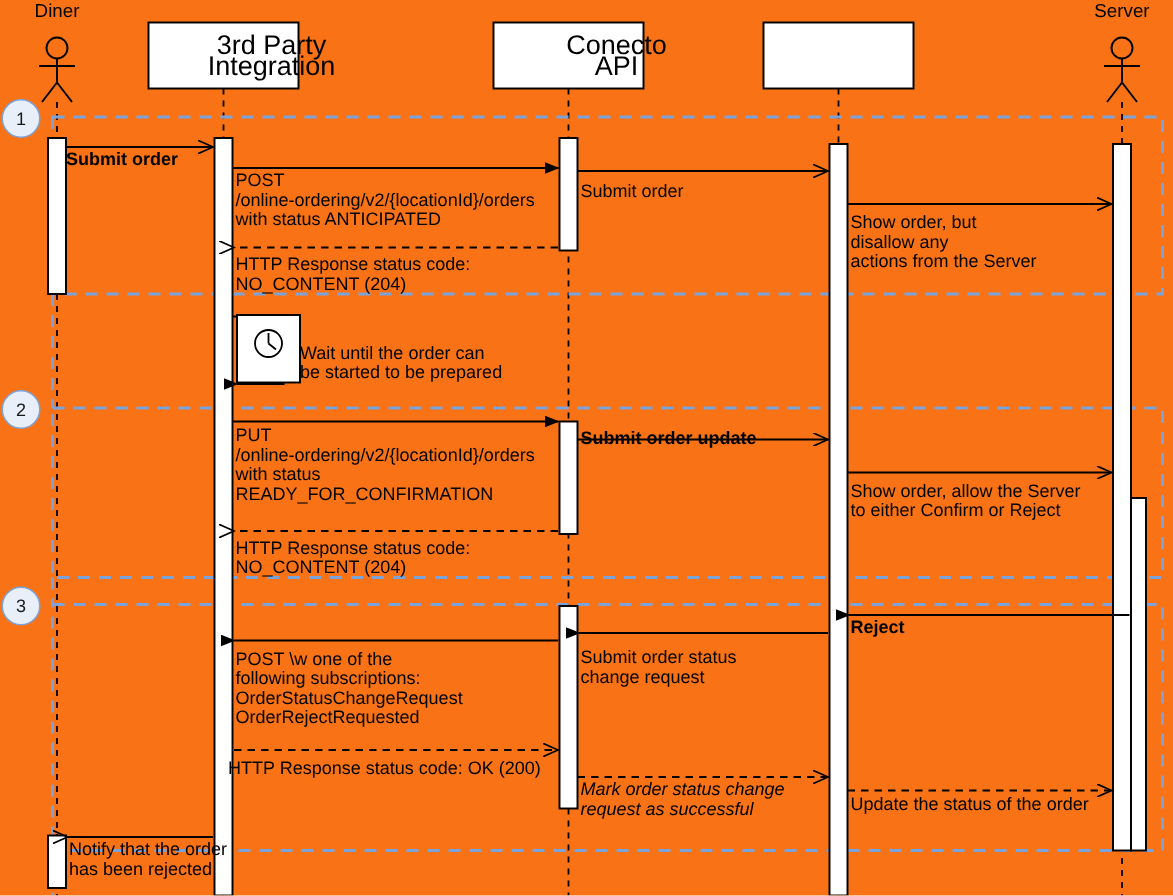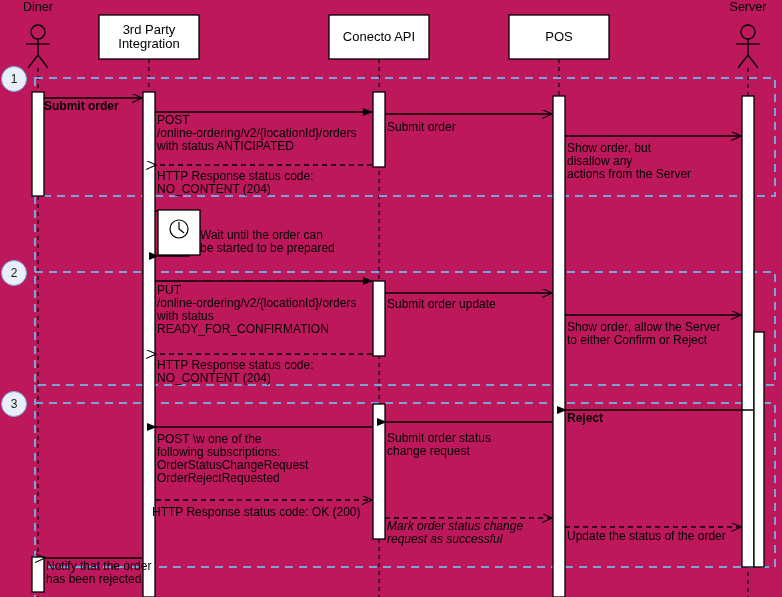--- a/index.html
+++ b/index.html
@@ -4,21 +4,21 @@
 <style>
   html,body{margin:0;padding:0;background:#ffffff;}
   body{
     font-family:"Liberation Sans", sans-serif;
     color:#000000;
   }
   #canvas{
     position:relative;
     width:782px;
     height:597px;
-    background:#be185d;
+    background:#f97316;
     overflow:hidden;
   }
   svg#diagram{
     position:absolute;
     left:0; top:0;
     width:782px;
     height:597px;
   }
   .lbl{
     position:absolute;
@@ -35,23 +35,24 @@
     text-align:center;
     font-size:12.5px;
     line-height:14px;
   }
   .box-name{
     position:absolute;
     display:flex;
     align-items:center;
     justify-content:center;
     text-align:center;
-    font-size:13px;
+    font-size:18px;
     line-height:14px;
     white-space:pre-line;
+    padding-left:32px;
   }
   .seqnum{
     position:absolute;
     width:24px;height:24px;
     border-radius:50%;
     background:#e8eff9;
     border:1.4px solid #7ba3d9;
     color:#1a1a1a;
     font-size:12px;
     display:flex;align-items:center;justify-content:center;
@@ -172,21 +173,20 @@
     </g>
   </svg>
 
   <div class="actor-name" style="left:8px; top:0px; width:60px;">Diner</div>
 
   <div class="box-name" style="left:99px; top:15px; width:100px; height:44px;">3rd Party
 Integration</div>
 
   <div class="box-name" style="left:329px; top:15px; width:100px; height:44px;">Conecto API</div>
 
-  <div class="box-name" style="left:509px; top:15px; width:100px; height:44px;">POS</div>
 
   <div class="actor-name" style="left:718px; top:0px; width:60px;">Server</div>
 
   <div class="seqnum" style="left:1px; top:66px;">1</div>
   <div class="seqnum" style="left:1px; top:260px;">2</div>
   <div class="seqnum" style="left:1px; top:391px;">3</div>
 
   <div class="lbl bold" style="left:44px;  top:100px; width:100px;">Submit order</div>
 
   <div class="lbl" style="left:157px; top:114px; width:218px;">POST
@@ -203,21 +203,21 @@
 NO_CONTENT (204)</div>
 
   <div class="lbl" style="left:200px; top:229px; width:148px; text-align:left;">Wait until the order can
 be started to be prepared</div>
 
   <div class="lbl" style="left:157px; top:284px; width:218px;">PUT
 /online-ordering/v2/{locationId}/orders
 with status
 READY_FOR_CONFIRMATION</div>
 
-  <div class="lbl" style="left:387px; top:298px; width:136px;">Submit order update</div>
+  <div class="lbl" style="left:387px; top:286px; width:136px;font-weight:bold;">Submit order update</div>
 
   <div class="lbl" style="left:567px; top:321px; width:176px;">Show order, allow the Server
 to either Confirm or Reject</div>
 
   <div class="lbl" style="left:157px; top:359px; width:218px;">HTTP Response status code:
 NO_CONTENT (204)</div>
 
   <div class="lbl bold" style="left:567px; top:412px; width:176px;">Reject</div>
 
   <div class="lbl" style="left:387px; top:432px; width:166px;">Submit order status

